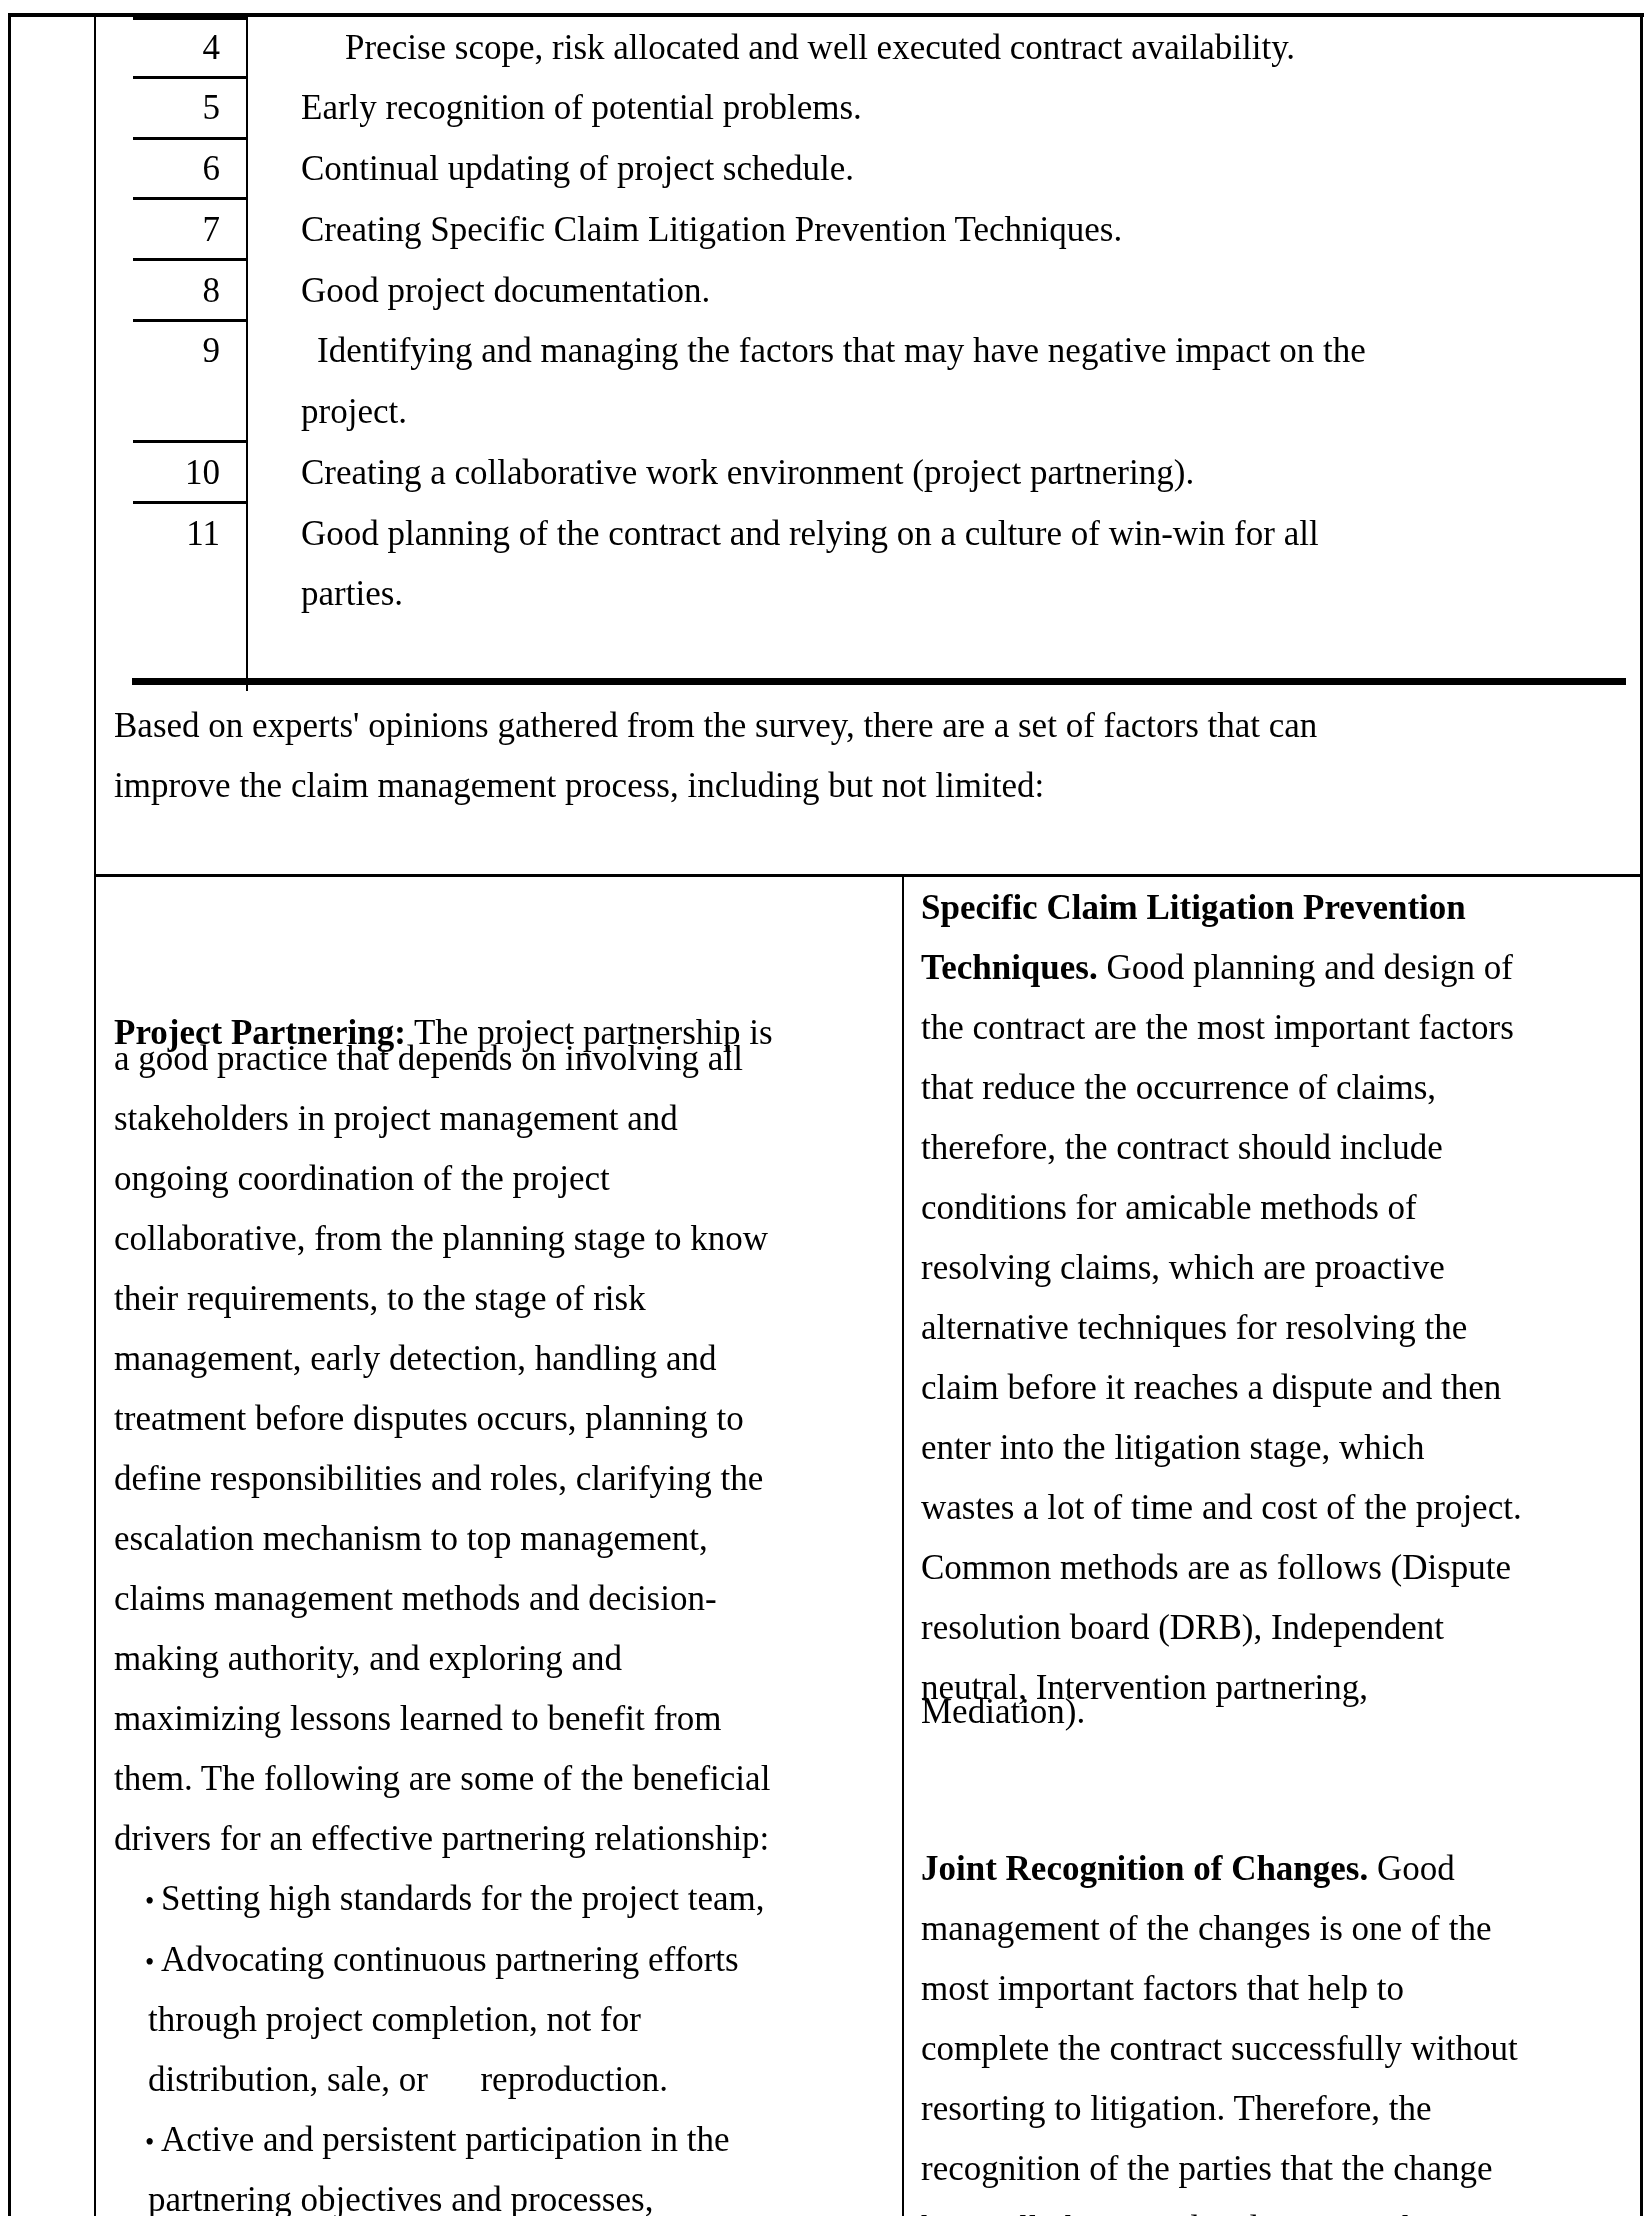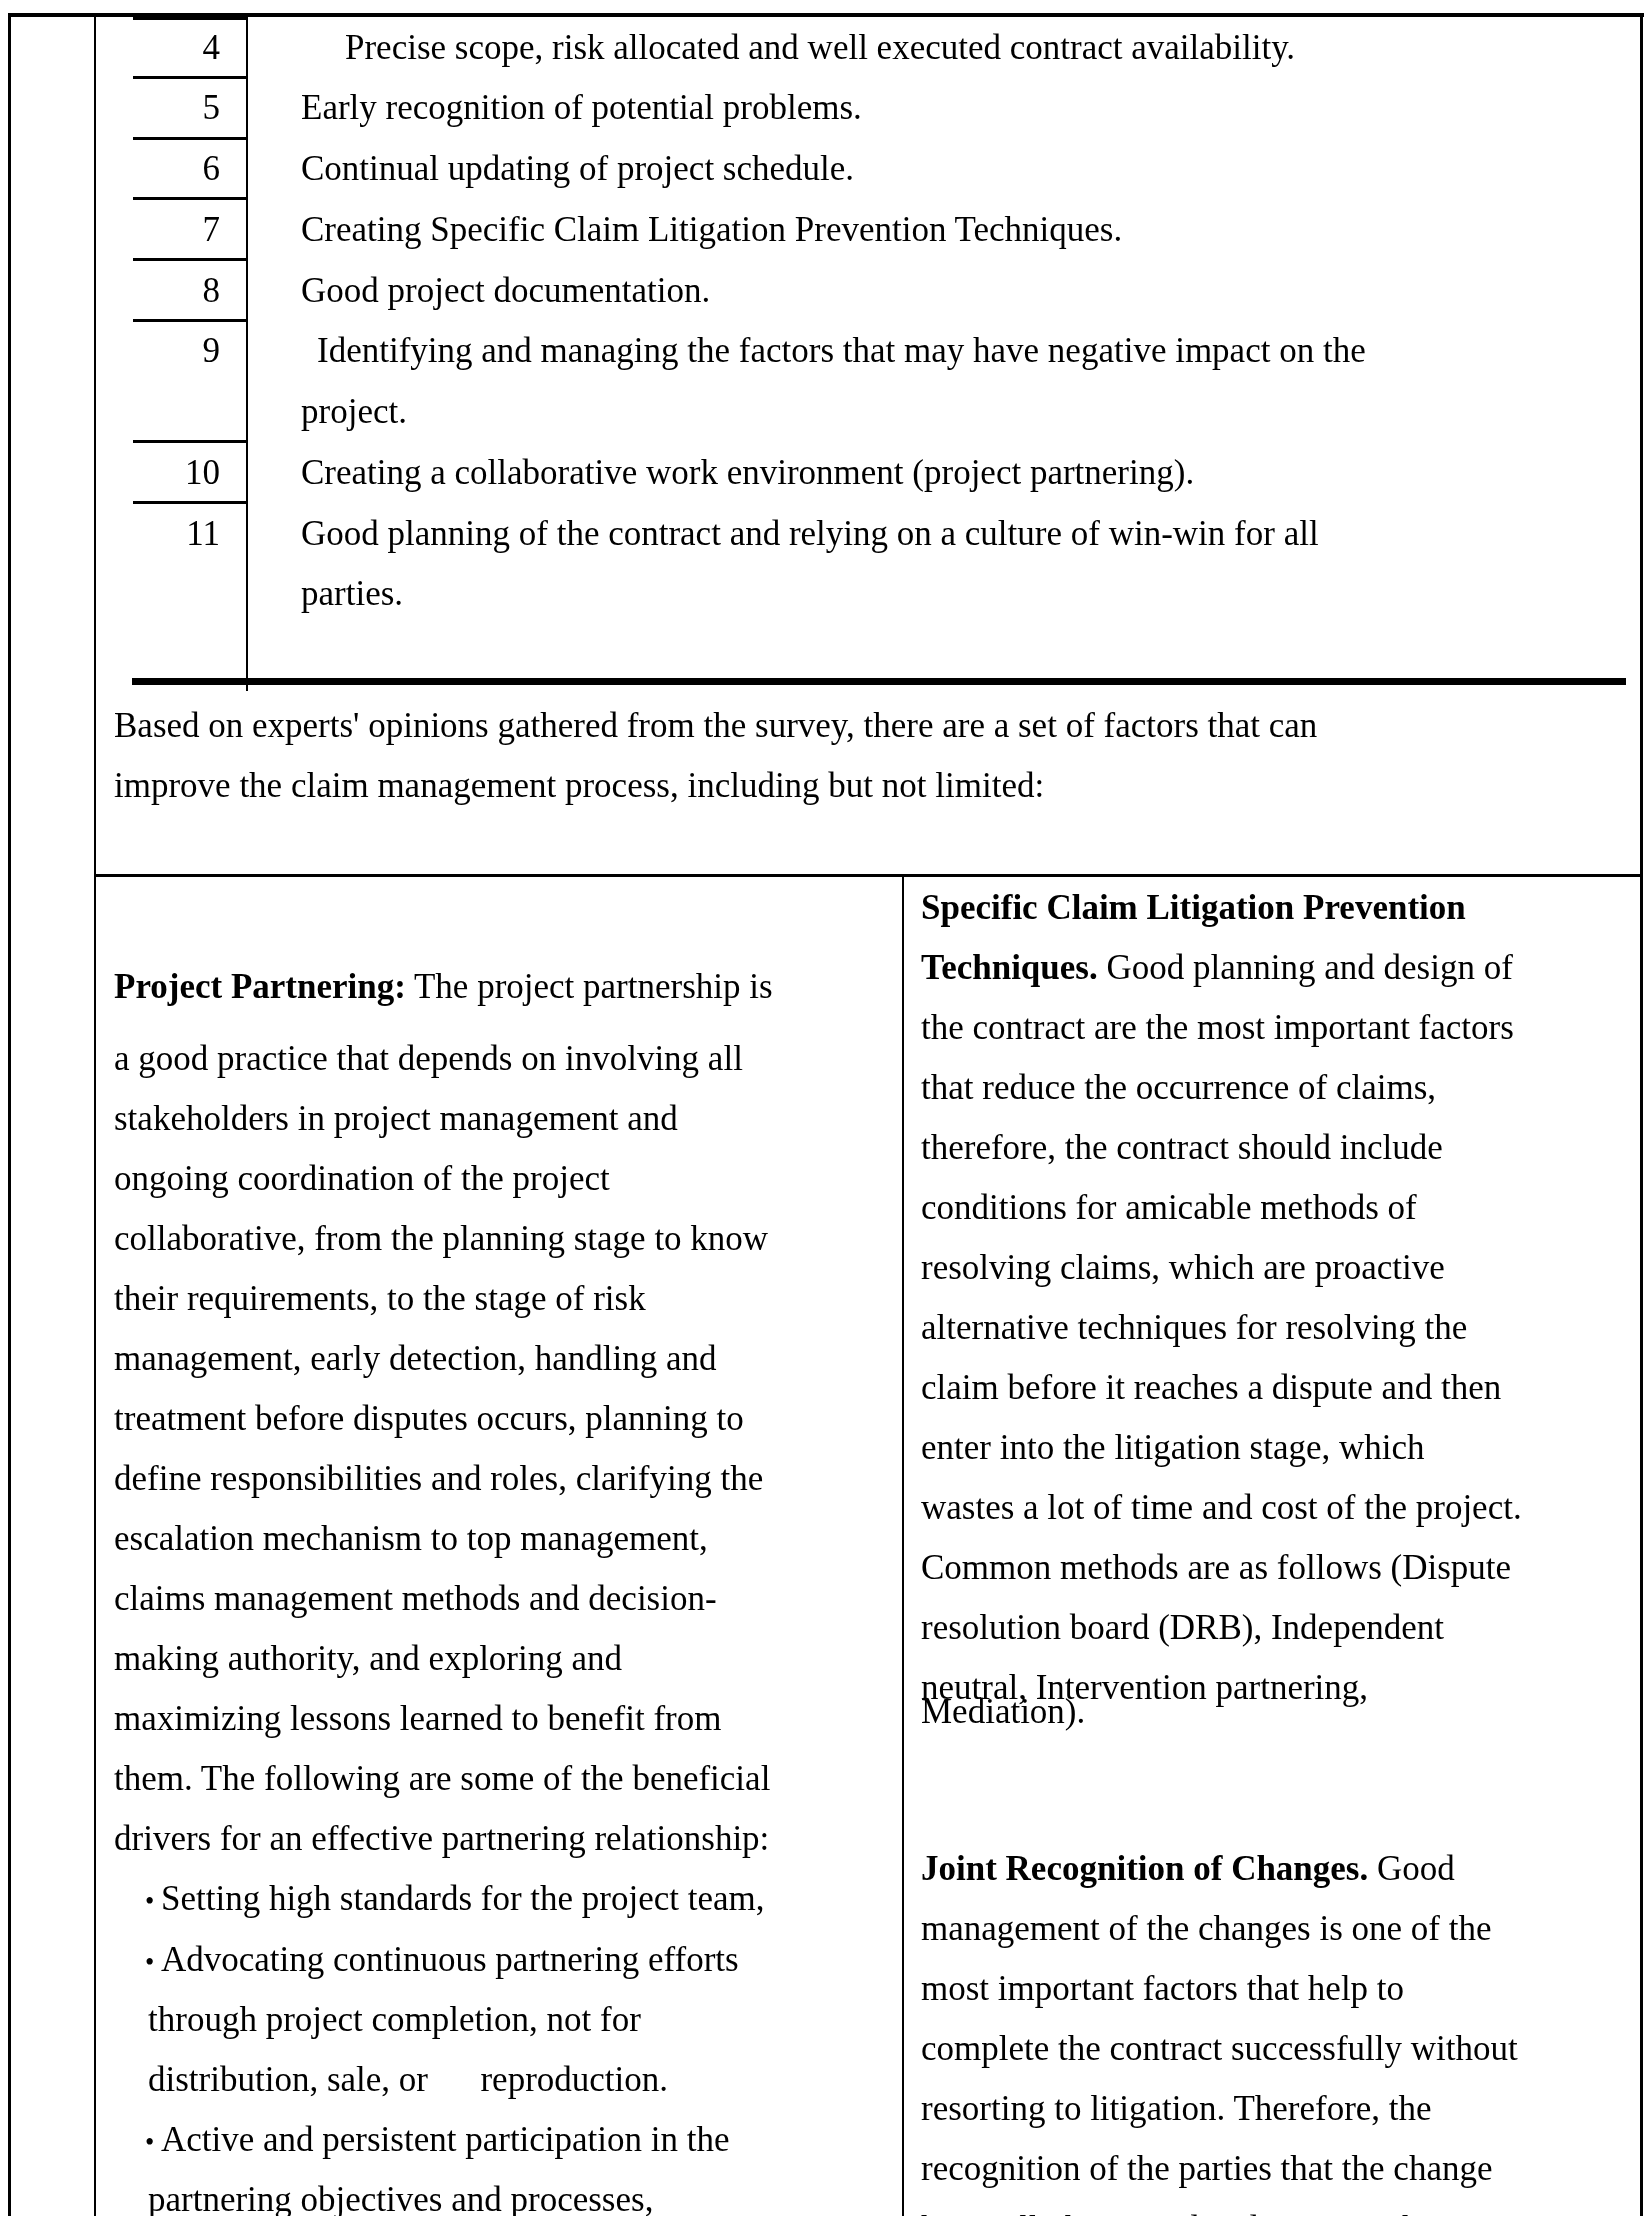--- a/index.html
+++ b/index.html
@@ -71,21 +71,21 @@
 
 <div>
   <div class="txt" style="left:114px; top:696px;">Based on experts' opinions gathered from the survey, there are a set of factors that can</div>
   <div class="txt" style="left:114px; top:756px;">improve the claim management process, including but not limited:</div>
 </div>
 
 <div class="line" style="left:94px; top:874px; width:1548px; height:2.7px;"></div>
 <div class="line" style="left:902px; top:875px; width:2.2px; height:1753px;"></div>
 
 <div id="left-col">
-    <div class="txt" style="left: 114px; top: 957px;"><b>Project Partnering:</b><span> The project partnership is</span></div>
+    <div class="txt" style="left: 114px; top: 1003px;"><b>Project Partnering:</b><span> The project partnership is</span></div>
     <div class="txt" style="left: 114px; top: 1029px;">a good practice that depends on involving all</div>
     <div class="txt" style="left: 114px; top: 1089px;">stakeholders in project management and</div>
     <div class="txt" style="left: 114px; top: 1149px;">ongoing coordination of the project</div>
     <div class="txt" style="left: 114px; top: 1209px;">collaborative, from the planning stage to know</div>
     <div class="txt" style="left: 114px; top: 1269px;">their requirements, to the stage of risk</div>
     <div class="txt" style="left: 114px; top: 1329px;">management, early detection, handling and</div>
     <div class="txt" style="left: 114px; top: 1389px;">treatment before disputes occurs, planning to</div>
     <div class="txt" style="left: 114px; top: 1449px;">define responsibilities and roles, clarifying the</div>
     <div class="txt" style="left: 114px; top: 1509px;">escalation mechanism to top management,</div>
     <div class="txt" style="left: 114px; top: 1569px;">claims management methods and decision-</div>

